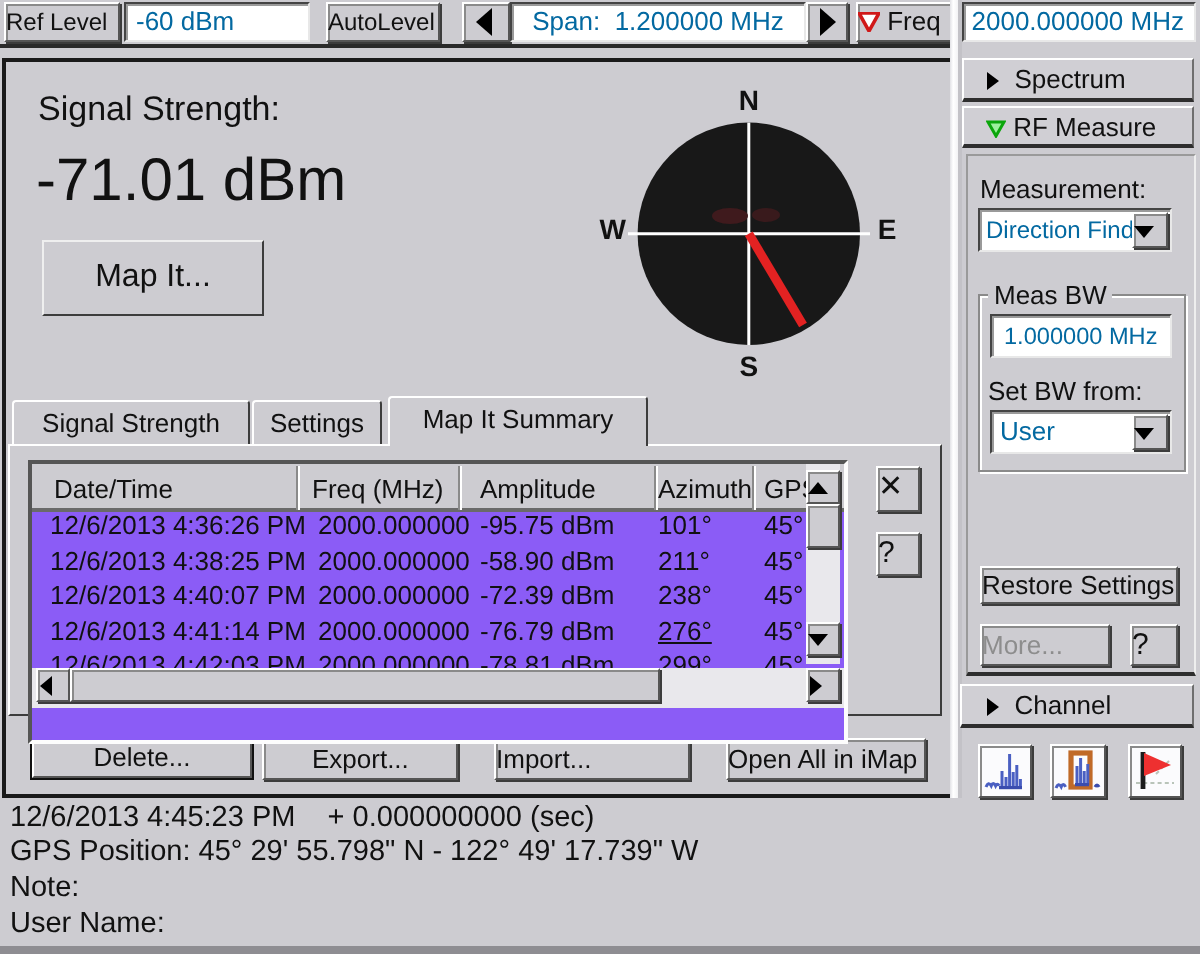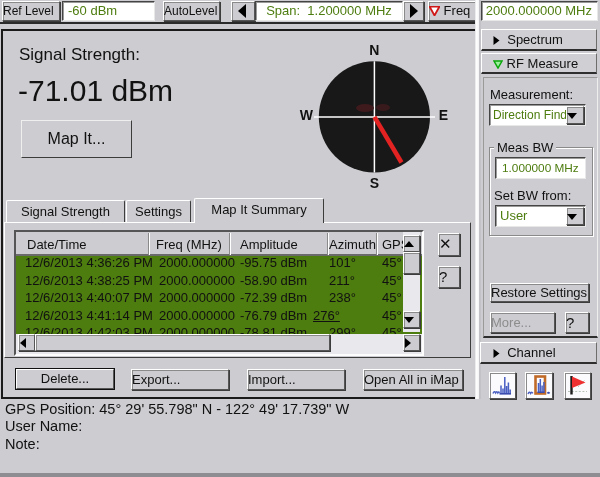--- a/index.html
+++ b/index.html
@@ -27,21 +27,21 @@
 .field {
   position:absolute;
   background:#fff;
   white-space:nowrap;
   border-top:1px solid #444;
   border-left:1px solid #444;
   border-right:1px solid #e8e8e8;
   border-bottom:1px solid #e8e8e8;
   box-shadow:1px 1px 0 #9a9a9a inset;
   font-size:13px;
-  color:#4d7c0f;
+  color:#0369a1;
 }
 .bar {
   position:absolute;
   background:#d0cfd4;
   border-top:1px solid #fff;
   border-left:1px solid #fff;
   border-right:1px solid #6e6e6e;
   border-bottom:2px solid #2e2e2e;
   white-space:nowrap;
 }
@@ -92,21 +92,21 @@
   <text x="7.3" y="84.6" text-anchor="middle" font-family="Liberation Sans" font-size="14" font-weight="bold" fill="#111">W</text>
   <text x="144.5" y="84.6" text-anchor="middle" font-family="Liberation Sans" font-size="14" font-weight="bold" fill="#111">E</text>
 </svg>
 
 <div class="abs" style="left:6px; top:200px; width:119px; height:22px; background:#cdccd1; border-top:1px solid #fff; border-left:1px solid #fff; border-right:1px solid #3c3c3c; border-radius:2px 2px 0 0; text-align:center; line-height:21px;">Signal Strength</div>
 <div class="abs" style="left:126px; top:200px; width:65px; height:22px; background:#cdccd1; border-top:1px solid #fff; border-left:1px solid #fff; border-right:1px solid #3c3c3c; border-radius:2px 2px 0 0; text-align:center; line-height:21px;">Settings</div>
 <div class="abs" style="left:194px; top:198px; width:130px; height:25px; background:#cdccd1; border-top:1px solid #fff; border-left:1px solid #fff; border-right:1px solid #3c3c3c; border-radius:2px 2px 0 0; text-align:center; line-height:22px; z-index:3;">Map It Summary</div>
 
 <div class="abs" style="left:4px; top:222px; width:467px; height:136px; background:#cdccd1; border-top:1px solid #fff; border-left:1px solid #fff; border-right:1px solid #3c3c3c; border-bottom:1px solid #3c3c3c; z-index:2;"></div>
 
-<div class="abs" style="left:14px; top:230px; width:410px; height:126px; background:#4d7c0f; border-top:2px solid #555; border-left:2px solid #555; border-right:2px solid #fdfdfd; border-bottom:2px solid #fdfdfd; z-index:4; overflow:hidden;">
+<div class="abs" style="left:14px; top:230px; width:410px; height:142px; background:#8b5cf6; border-top:2px solid #555; border-left:2px solid #555; border-right:2px solid #fdfdfd; border-bottom:2px solid #fdfdfd; z-index:4; overflow:hidden;">
 
   <div class="abs" style="left:0; top:0; width:406px; height:24px; background:#cdccd1; border-bottom:2px solid #6a6a6a;"></div>
   <div class="abs" style="left:11px; top:5px;">Date/Time</div>
   <div class="abs" style="left:140px; top:5px;">Freq (MHz)</div>
   <div class="abs" style="left:224px; top:5px;">Amplitude</div>
   <div class="abs" style="left:313px; top:5px;">Azimuth</div>
   <div class="abs" style="left:366px; top:5px;">GPS</div>
 
   <div class="abs" style="left:132px; top:1px; width:2px; height:22px; background:#8a8a8a; border-right:1px solid #fff;"></div>
   <div class="abs" style="left:213px; top:1px; width:2px; height:22px; background:#8a8a8a; border-right:1px solid #fff;"></div>
@@ -131,21 +131,21 @@
       <span style="left:9px;">12/6/2013 4:40:07 PM</span>
       <span style="left:143px;">2000.000000</span>
       <span style="left:224px;">-72.39 dBm</span>
       <span style="left:313px;">238°</span>
       <span style="left:366px;">45°</span>
     </div>
   <div class="row" style="top:75.5px;">
       <span style="left:9px;">12/6/2013 4:41:14 PM</span>
       <span style="left:143px;">2000.000000</span>
       <span style="left:224px;">-76.79 dBm</span>
-      <span style="left:297px;text-decoration:underline;">276°</span>
+      <span style="left:313px;text-decoration:underline;">276°</span>
       <span style="left:366px;">45°</span>
     </div>
   <div class="row" style="top:93px;">
       <span style="left:9px;">12/6/2013 4:42:03 PM</span>
       <span style="left:143px;">2000.000000</span>
       <span style="left:224px;">-78.81 dBm</span>
       <span style="left:313px;">299°</span>
       <span style="left:366px;">45°</span>
     </div>
 
@@ -164,24 +164,24 @@
       </svg></div>
   <div class="abs btn" style="left:19px; top:102px; width:295px; height:17px;"></div>
   <div class="btn" style="left:387px; top:102px; width:17px; height:17px;"><svg width="8" height="10" viewBox="0 0 8 10" style="margin-top:3px;">
         <polygon points="1,0 1,10 7,5" fill="#000"></polygon>
       </svg></div>
 </div>
 
 <div class="btn" style="left:438px; top:233px; width:22px; height:23px; z-index:4; font-size:15px; line-height:20px;">✕</div>
 <div class="btn" style="left:438px; top:266px; width:22px; height:22px; z-index:4; font-size:15px; line-height:19px;">?</div>
 
-<div class="abs" style="left:15px; top:368px; width:100px; height:22px; border:1px solid #111; background:#cdccd1; z-index:2;">
+<div class="abs" style="left:15px; top:368px; width:112px; height:22px; border:1px solid #111; background:#cdccd1; z-index:2;">
   <div style="width:100%; height:100%; border-top:1px solid #fff; border-left:1px solid #fff; border-right:1px solid #555; border-bottom:1px solid #555; text-align:center; line-height:18px;">Delete...</div>
 </div>
-<div class="btn" style="left:131px; top:369px; width:98px; height:21px; line-height:19px; z-index:2;">Export...</div>
+<div class="btn" style="left:131px; top:369px; width:98px; height:21px; line-height:19px; z-index:2;padding-left:24px;">Export...</div>
 <div class="btn" style="left:247px; top:369px; width:98px; height:21px; line-height:19px; z-index:2;">Import...</div>
 <div class="btn" style="left:363px; top:369px; width:100px; height:21px; line-height:19px; z-index:2;">Open All in iMap</div>
 
 <div class="abs" style="left:475px; top:0px; width:4px; height:399px; background:linear-gradient(90deg,#e2e2e6,#ffffff 40%,#f2f2f4);"></div>
 <div class="abs" style="left:479px; top:0px; width:2px; height:399px; background:#c3c2c7;"></div>
 
 <div class="bar" style="left:481px; top:29px; width:116px; height:22px;">
   <span style="margin-left:11px; line-height:20px;"><svg width="7" height="9" viewBox="0 0 7 9" style="vertical-align:-1px;">
         <polygon points="0.5,0 0.5,9 6.5,4.5" fill="#000"></polygon>
       </svg>&nbsp;&nbsp;Spectrum</span>
@@ -240,17 +240,18 @@
 </div>
 <div class="btn" style="left:564px; top:372px; width:27px; height:27px; background:#fbfbfd;">
   <svg width="25" height="25" viewBox="0 0 25 25">
     <path d="M3,18.5 H22 M13,14 L20,7" stroke="#b9c4b9" stroke-width="1" stroke-dasharray="2,1.6" fill="none"></path>
     <line x1="6.5" y1="3" x2="6.5" y2="21.5" stroke="#1c1c1c" stroke-width="2.4"></line>
     <polygon points="7,3.5 20.5,9.5 7,15" fill="#ee3030"></polygon>
   </svg>
 </div>
 
 <div class="abs" style="left:5px; top:400.5px; font-size:14.5px; line-height:17.8px;">
+  <div>12/6/2013 4:45:23 PM&nbsp;&nbsp;&nbsp; + 0.000000000 (sec)</div>
   <div>GPS Position: 45° 29' 55.798" N - 122° 49' 17.739" W</div>
+  <div>Note:</div>
   <div>User Name:</div>
-  <div>Note:</div>
 </div>
 <div class="abs" style="left:0; top:473px; width:600px; height:4px; background:#8e8d92;"></div>
 
 </body></html>

